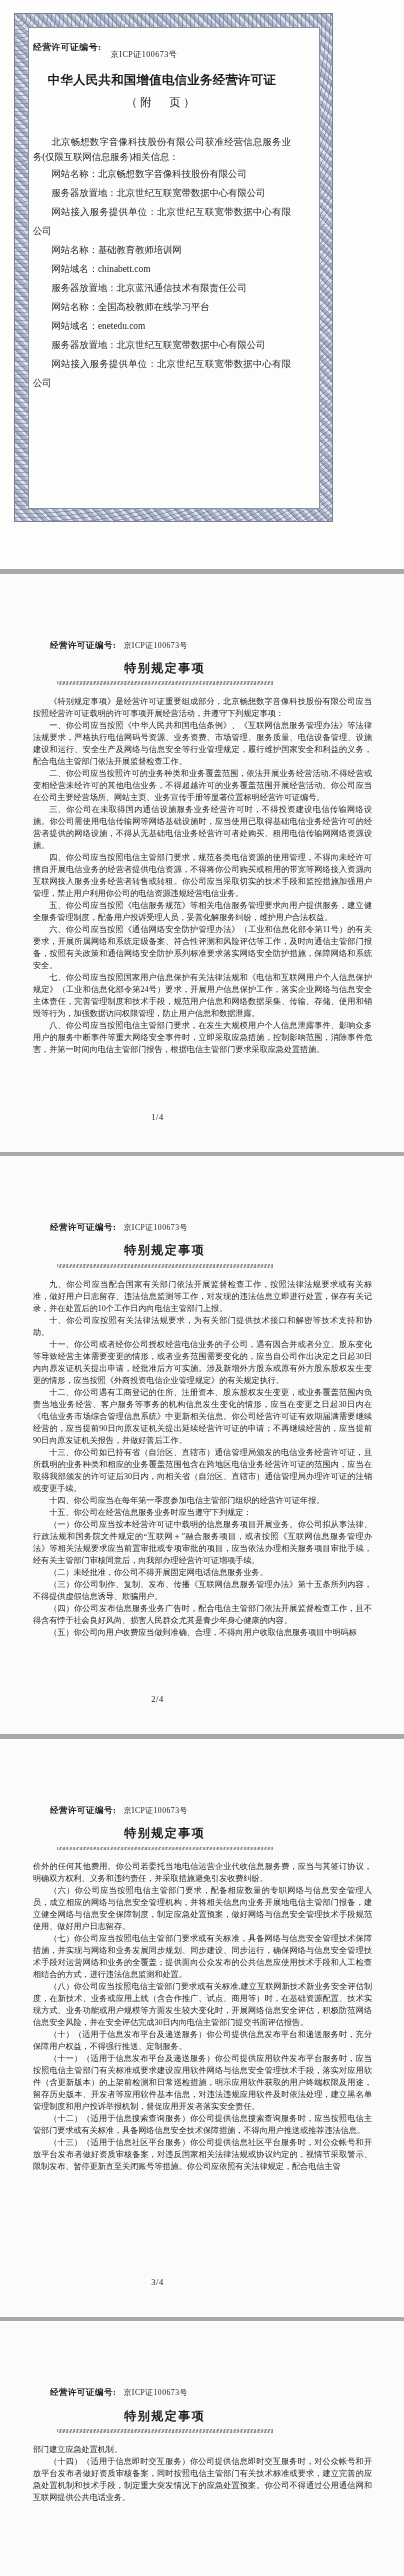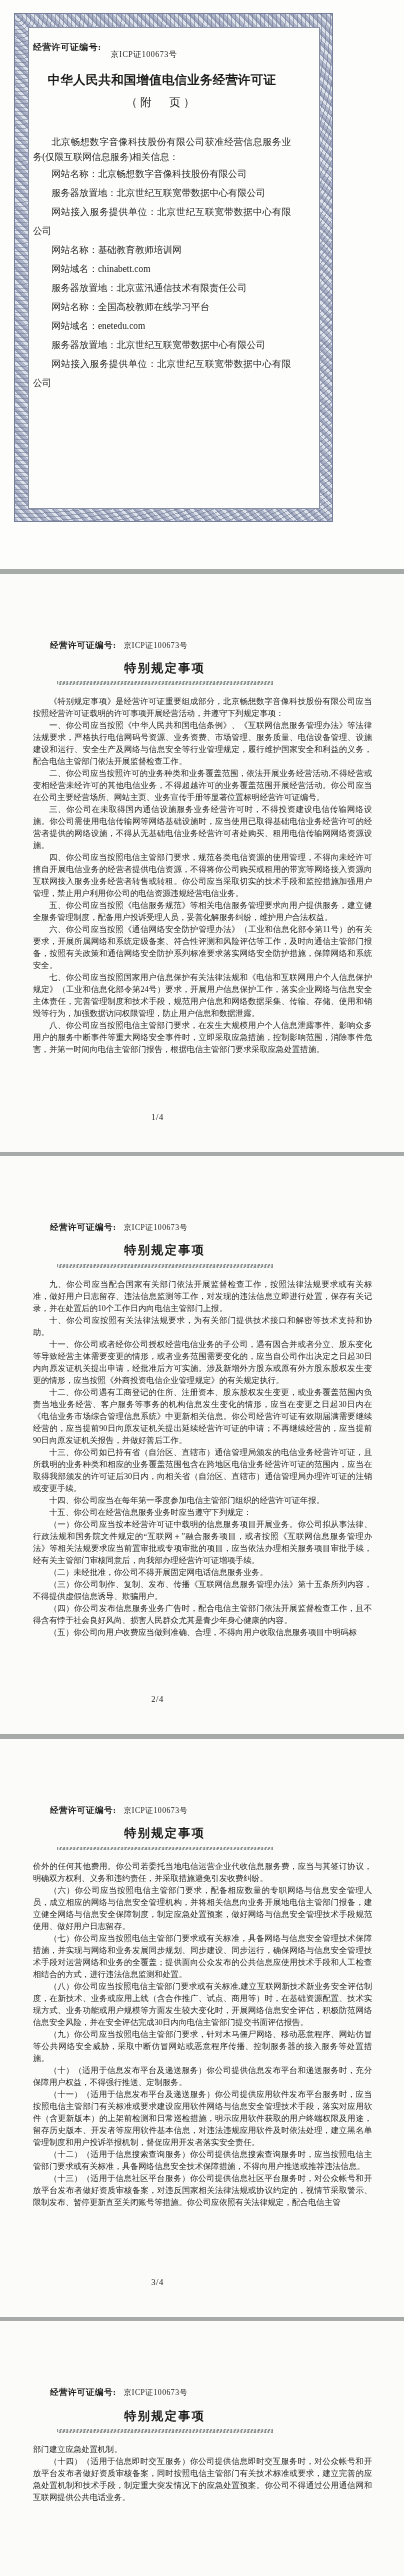--- a/index.html
+++ b/index.html
@@ -131,21 +131,20 @@
       <span class="prov-no-label">经营许可证编号:</span>
       <span class="prov-no-value">京ICP证100673号</span>
     </div>
     <h2 class="prov-title">特别规定事项</h2>
     <div class="zigzag"></div>
     <div class="prov-body">
         <p class="no-indent">价外的任何其他费用。你公司若委托当地电信运营企业代收信息服务费，应当与其签订协议，明确双方权利、义务和违约责任，并采取措施避免引发收费纠纷。</p>
         <p>（六）你公司应当按照电信主管部门要求，配备相应数量的专职网络与信息安全管理人员，成立相应的网络与信息安全管理机构，并将相关信息向业务开展地电信主管部门报备，建立健全网络与信息安全保障制度，制定应急处置预案，做好网络与信息安全管理技术手段规范使用、做好用户日志留存。</p>
         <p>（七）你公司应当按照电信主管部门要求或有关标准，具备网络与信息安全管理技术保障措施，并实现与网络和业务发展同步规划、同步建设、同步运行，确保网络与信息安全管理技术手段对运营网络和业务的全覆盖；提供面向公众发布的公共信息应使用技术手段和人工检查相结合的方式，进行违法信息监测和处置。</p>
         <p>（八）你公司应当按照电信主管部门要求或有关标准,建立互联网新技术新业务安全评估制度，在新技术、业务或应用上线（含合作推广、试点、商用等）时，在基础资源配置、技术实现方式、业务功能或用户规模等方面发生较大变化时，开展网络信息安全评估，积极防范网络信息安全风险，并在安全评估完成30日内向电信主管部门提交书面评估报告。</p>
-        <p>（九）你公司应当按照电信主管部门要求，针对木马僵尸网络、移动恶意程序、网站仿冒等公共网络安全威胁，采取中断仿冒网站或恶意程序传播、控制服务器的接入服务等处置措施。</p>
         <p>（十）（适用于信息发布平台及递送服务）你公司提供信息发布平台和递送服务时，充分保障用户权益，不得强行推送、定制服务。</p>
         <p>（十一）（适用于信息发布平台及递送服务）你公司提供应用软件发布平台服务时，应当按照电信主管部门有关标准或要求建设应用软件网络与信息安全管理技术手段，落实对应用软件（含更新版本）的上架前检测和日常巡检措施，明示应用软件获取的用户终端权限及用途，留存历史版本、开发者等应用软件基本信息，对违法违规应用软件及时依法处理，建立黑名单管理制度和用户投诉举报机制，督促应用开发者落实安全责任。</p>
         <p>（十二）（适用于信息搜索查询服务）你公司提供信息搜索查询服务时，应当按照电信主管部门要求或有关标准，具备网络信息安全技术保障措施，不得向用户推送或推荐违法信息。</p>
         <p>（十三）（适用于信息社区平台服务）你公司提供信息社区平台服务时，对公众帐号和开放平台发布者做好资质审核备案，对违反国家相关法律法规或协议约定的，视情节采取警示、限制发布、暂停更新直至关闭账号等措施。你公司应依照有关法律规定，配合电信主管</p>
       </div>
     <div class="page-no">3/4</div>
   </section>
 
   <section class="page page-prov page-prov-last">
     <div class="prov-header">

